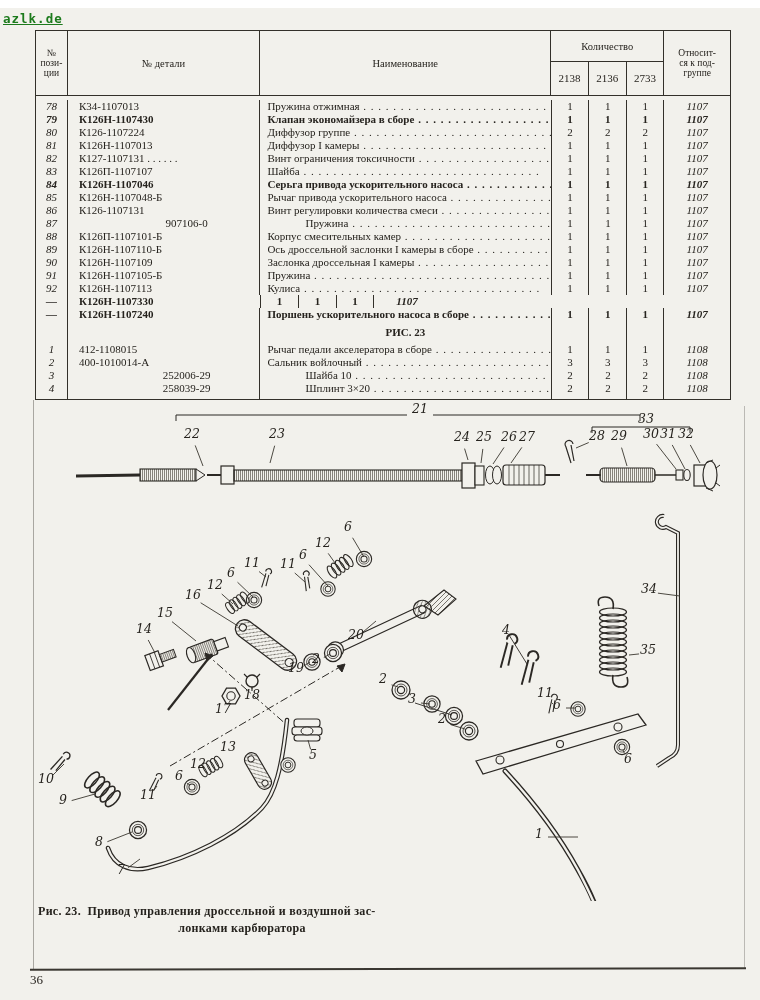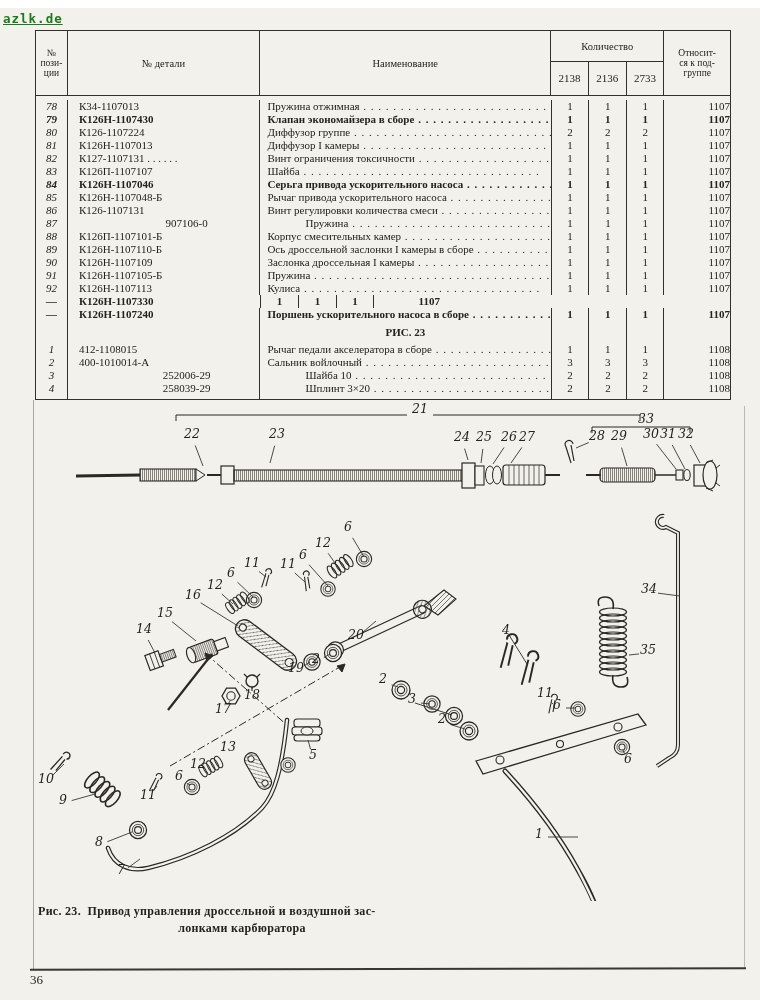--- a/index.html
+++ b/index.html
@@ -28,21 +28,21 @@
   .h-grp{width:66px;border-right:none;font-size:9.5px;line-height:10px;}
   .tbody{display:flex;flex-direction:column;flex:1;padding-top:4px;}
   .r{display:flex;height:13px;line-height:13px;font-size:11px;flex:none;}
   .r.fill{flex:1;height:auto;}
   .c{box-sizing:border-box;border-right:1.2px solid #33302a;}
   .c-pos{width:32px;text-align:center;font-style:italic;}
   .c-part{width:193px;padding-left:11px;white-space:nowrap;overflow:hidden;}
   .c-name{width:292px;padding-left:7px;display:flex;overflow:hidden;}
   .c-q{width:38px;text-align:center;}
   .c-q3{width:37px;}
-  .c-grp{width:66px;text-align:right;border-right:none;}
+  .c-grp{width:66px;text-align:center;border-right:none;font-style:italic;}
   .nm{white-space:nowrap;}
   .dots{flex:1;overflow:hidden;white-space:nowrap;}
   .dots::after{content:"\00a0. . . . . . . . . . . . . . . . . . . . . . . . . . . . . . . .";letter-spacing:1px;}
   .b{font-weight:bold;}
   .ip{padding-left:46px;text-align:center;}
   .in .nm{padding-left:38px;}
   .sec .c-name{justify-content:center;font-weight:bold;padding-left:0;}
   .sec{height:22px;line-height:22px;}
   
   .fig{position:absolute;left:0;top:393px;width:760px;height:500px;}

